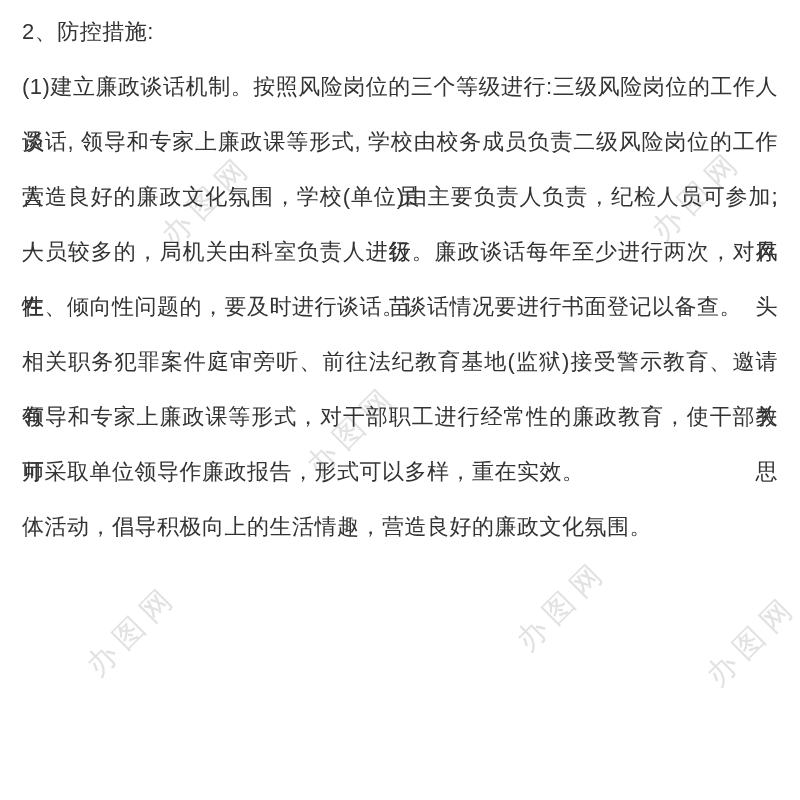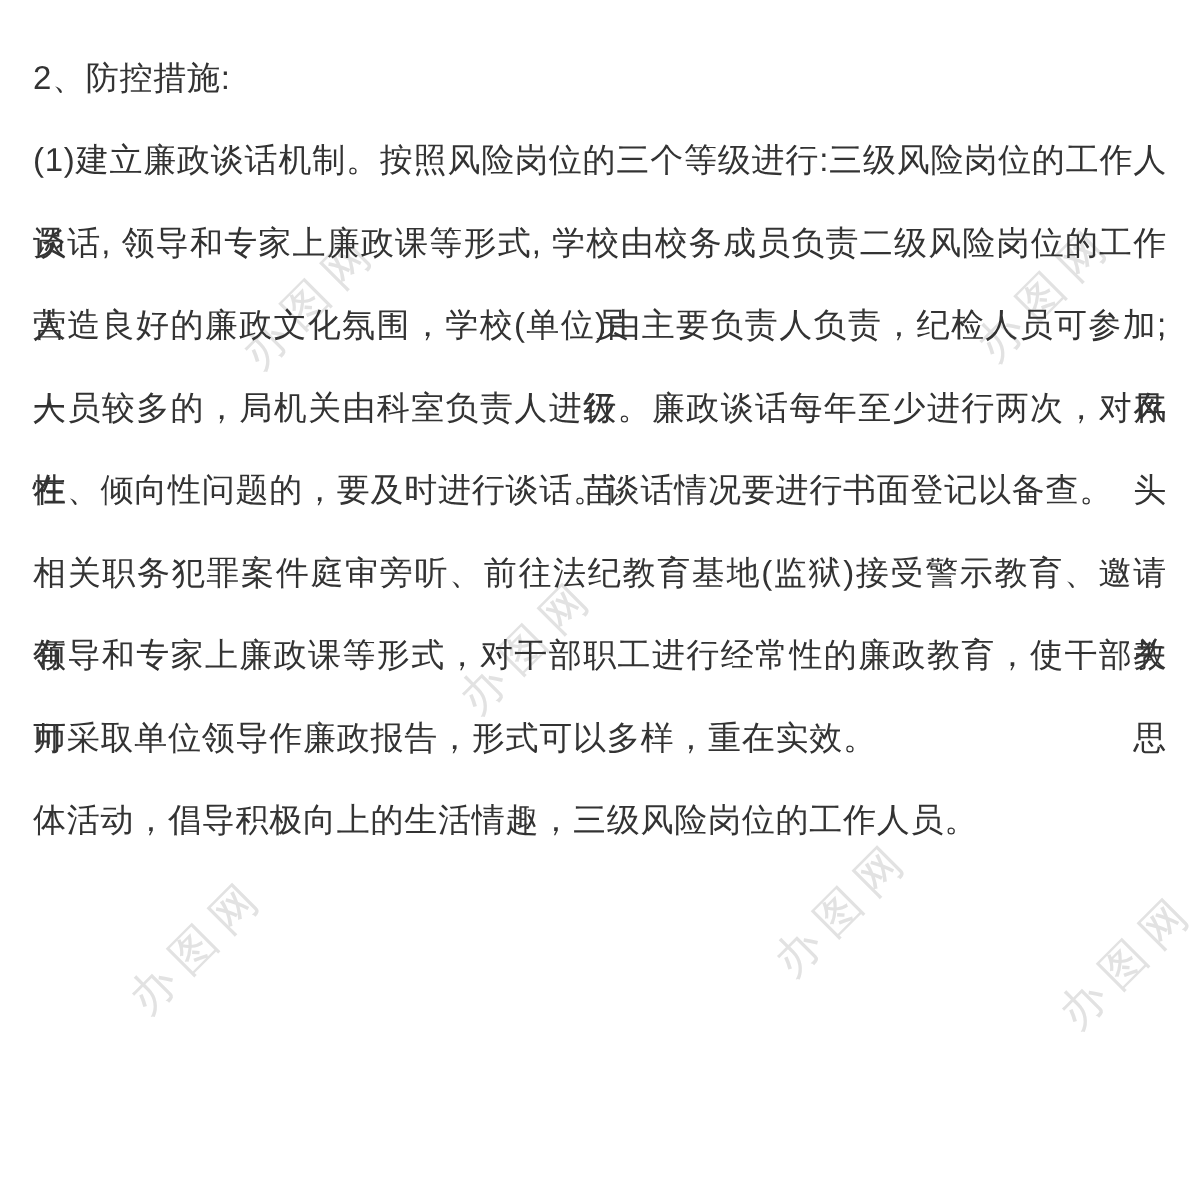--- a/index.html
+++ b/index.html
@@ -12,21 +12,21 @@
     background: #ffffff;
     overflow: hidden;
     position: relative;
     font-family: "Liberation Sans", "DejaVu Sans", sans-serif;
   }
   .page {
     position: relative;
     width: 800px;
     height: 800px;
     box-sizing: border-box;
-    padding: 24px 22px 0 22px;
+    padding: 4px 22px 0 22px;
     z-index: 1;
   }
   .line {
     height: 55px;
     line-height: 55px;
     font-size: 22px;
     color: #333333;
     white-space: nowrap;
     letter-spacing: 0.5px;
   }
@@ -73,14 +73,14 @@
 <div class="page">
   <div class="line">2、防控措施:</div>
   <div class="line justify">(1)建立廉政谈话机制。按照风险岗位的三个等级进行:三级风险岗位的工作人员</div>
   <div class="line justify">谈话, 领导和专家上廉政课等形式, 学校由校务成员负责二级风险岗位的工作人员,</div>
   <div class="line justify">营造良好的廉政文化氛围，学校(单位)由主要负责人负责，纪检人员可参加;一级风</div>
   <div class="line justify">人员较多的，局机关由科室负责人进行。廉政谈话每年至少进行两次，对存在苗头</div>
   <div class="line">性、倾向性问题的，要及时进行谈话。谈话情况要进行书面登记以备查。</div>
   <div class="line justify">相关职务犯罪案件庭审旁听、前往法纪教育基地(监狱)接受警示教育、邀请有关</div>
   <div class="line justify">领导和专家上廉政课等形式，对干部职工进行经常性的廉政教育，使干部教师思</div>
   <div class="line">可采取单位领导作廉政报告，形式可以多样，重在实效。</div>
-  <div class="line">体活动，倡导积极向上的生活情趣，三级风险岗位的工作人员。</div>
+  <div class="line">体活动，倡导积极向上的生活情趣，营造良好的廉政文化氛围。</div>
 </div>
 
 </body></html>

